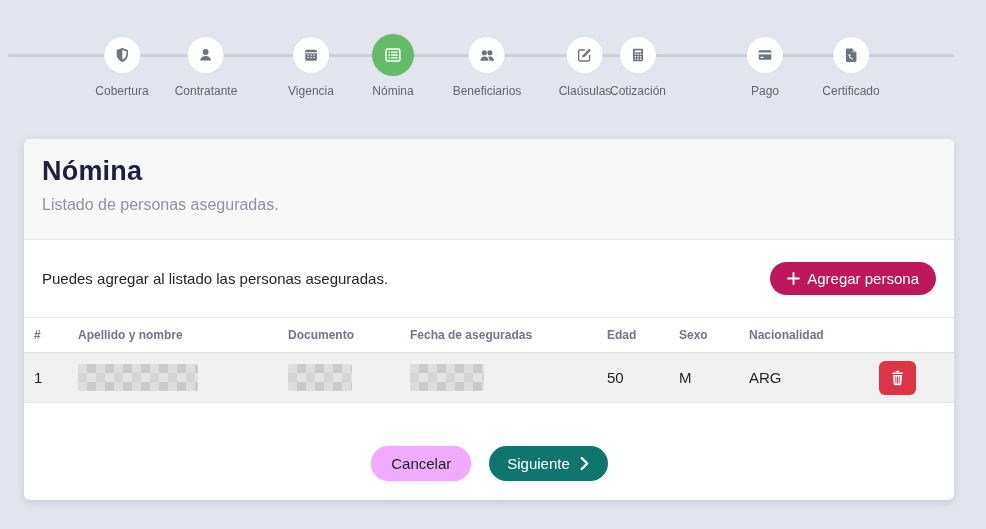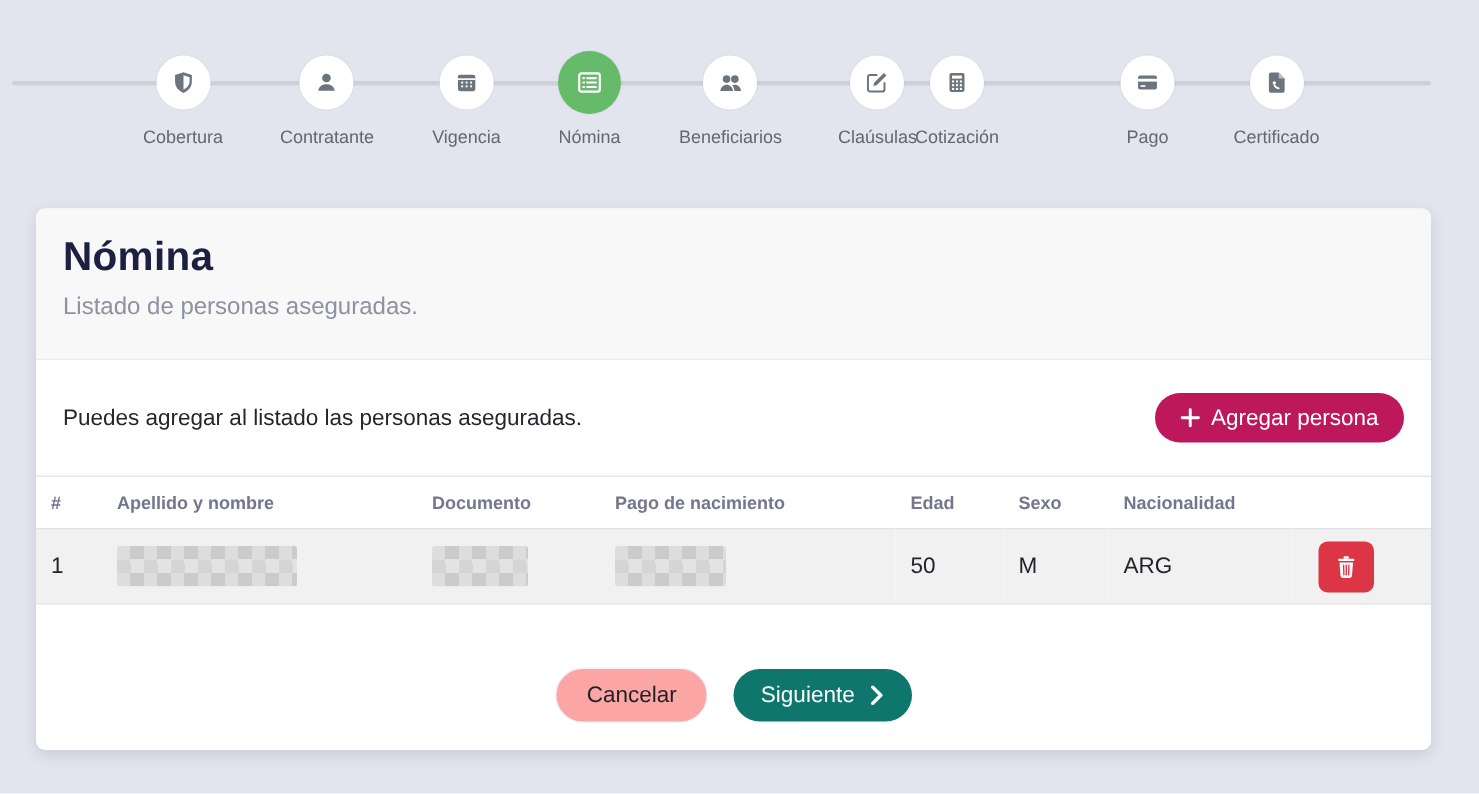--- a/index.html
+++ b/index.html
@@ -90,21 +90,21 @@
     width: 37px; height: 34px; border-radius: 6px; background: #dc3545;
     display: inline-flex; align-items: center; justify-content: center;
     margin-left: 8px;
   }
 
   
   .footer-actions {
     margin-top: 42px; display: flex; justify-content: center; align-items: center; gap: 17px;
   }
   .btn-cancel {
-    background: #fca5a5; color: #1f2125; border-radius: 50rem;
+    background: #f0abfc; color: #1f2125; border-radius: 50rem;
     padding: 9px 20px; font-size: 15px; border: 1px solid #f2f2f4;
   }
   .btn-next {
     background: #0f766e; color: #fff; border-radius: 50rem;
     padding: 9px 18px; font-size: 15px;
     display: inline-flex; align-items: center; gap: 9px;
   }
 </style>
 </head>
 <body>
@@ -117,21 +117,21 @@
     <div class="step" style="left:122px">
       <div class="step-circle">
         <svg width="16" height="16" viewBox="0 0 16 16">
           <path fill="currentColor" d="M8 1.1 13.6 3v4.4c0 3.7-2.3 6-5.6 7.6C4.7 13.4 2.4 11.1 2.4 7.4V3L8 1.1z"></path>
           <path fill="#fff" d="M8 3.1v9.7c2.5-1.4 4.1-3.2 4.1-5.7V4.5L8 3.1z"></path>
         </svg>
       </div>
       <div class="step-label">Cobertura</div>
     </div>
 
-    <div class="step" style="left:218px">
+    <div class="step" style="left:206px">
       <div class="step-circle">
         <svg width="16" height="16" viewBox="0 0 16 16">
           <circle fill="currentColor" cx="8" cy="5" r="2.9"></circle>
           <path fill="currentColor" d="M8 9.1c-3.1 0-5.1 1.7-5.5 4.4h11C13.1 10.8 11.1 9.1 8 9.1z"></path>
         </svg>
       </div>
       <div class="step-label">Contratante</div>
     </div>
 
     <div class="step" style="left:311px">
@@ -265,21 +265,21 @@
         <col style="width:72px">
           <col style="width:70px">
           <col style="width:122px">
           <col>
       </colgroup>
       <thead>
         <tr>
           <th>#</th>
           <th>Apellido y nombre</th>
           <th>Documento</th>
-          <th>Pago de nacimiento</th>
+          <th>Fecha de aseguradas</th>
           <th>Edad</th>
           <th>Sexo</th>
           <th>Nacionalidad</th>
           <th></th>
         </tr>
       </thead>
       <tbody>
         <tr>
           <td>1</td>
           <td>

